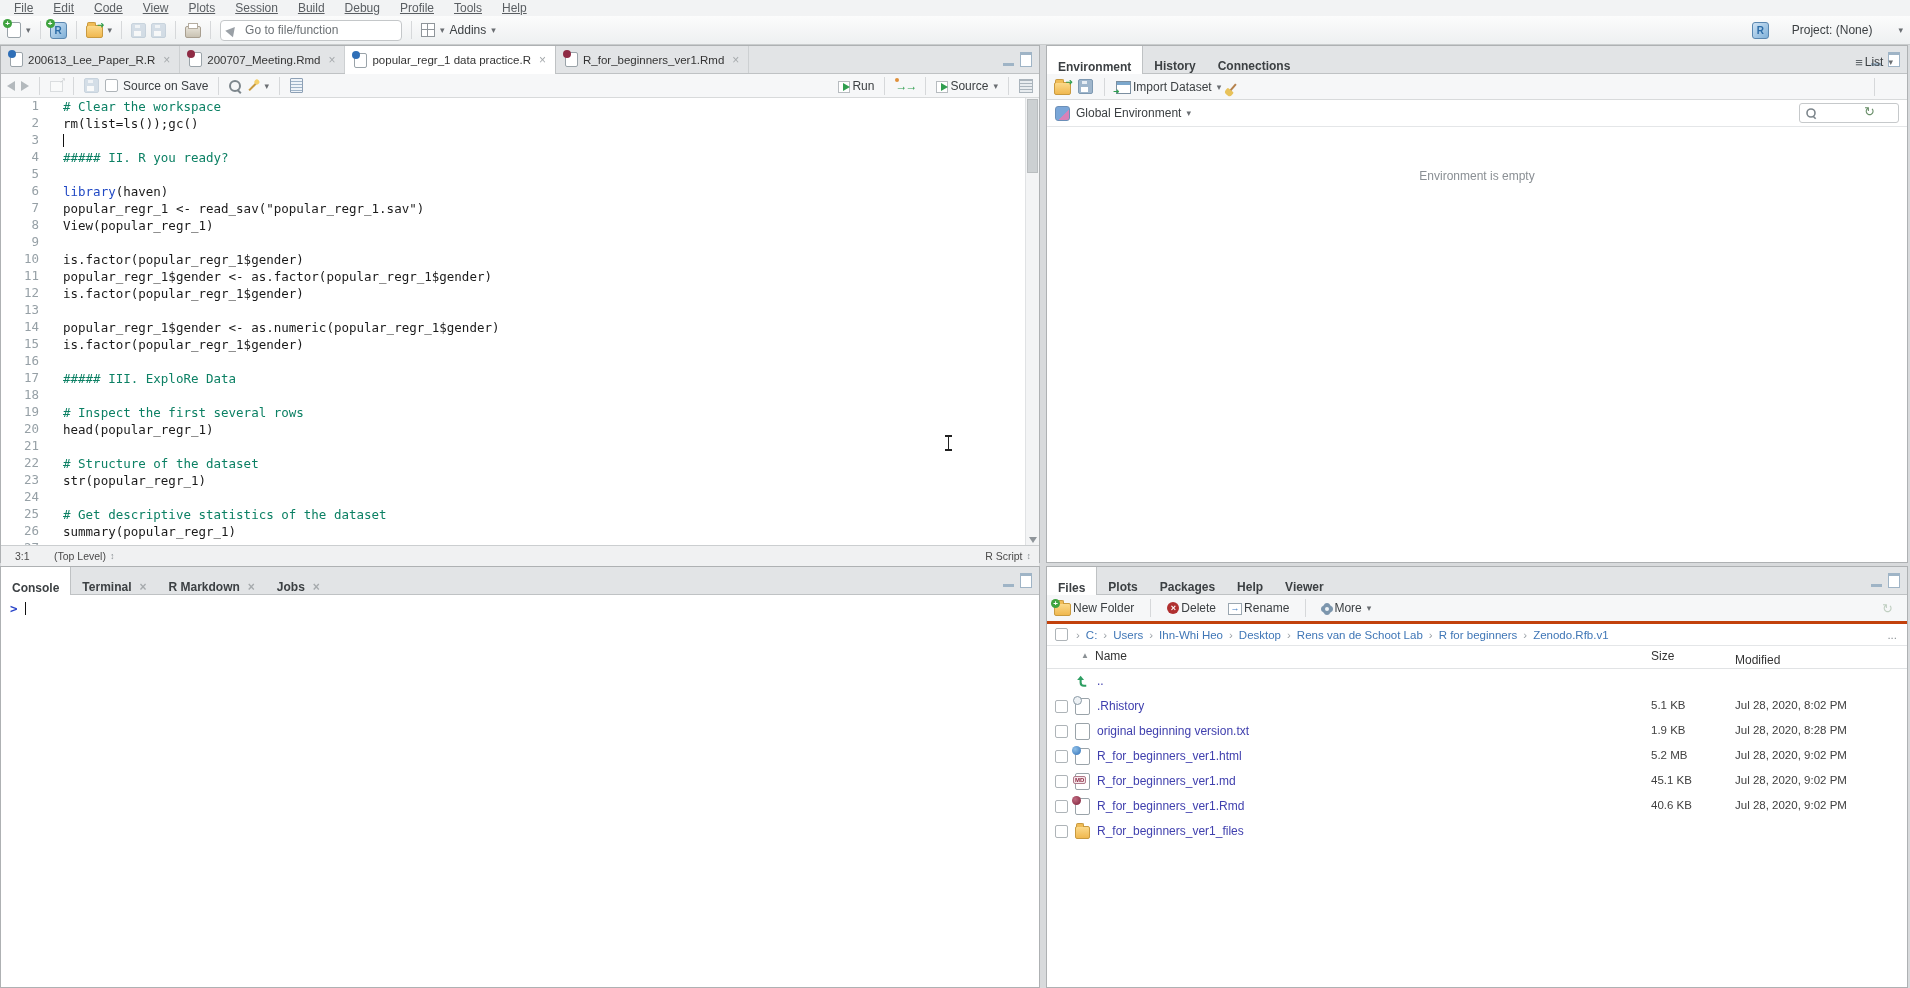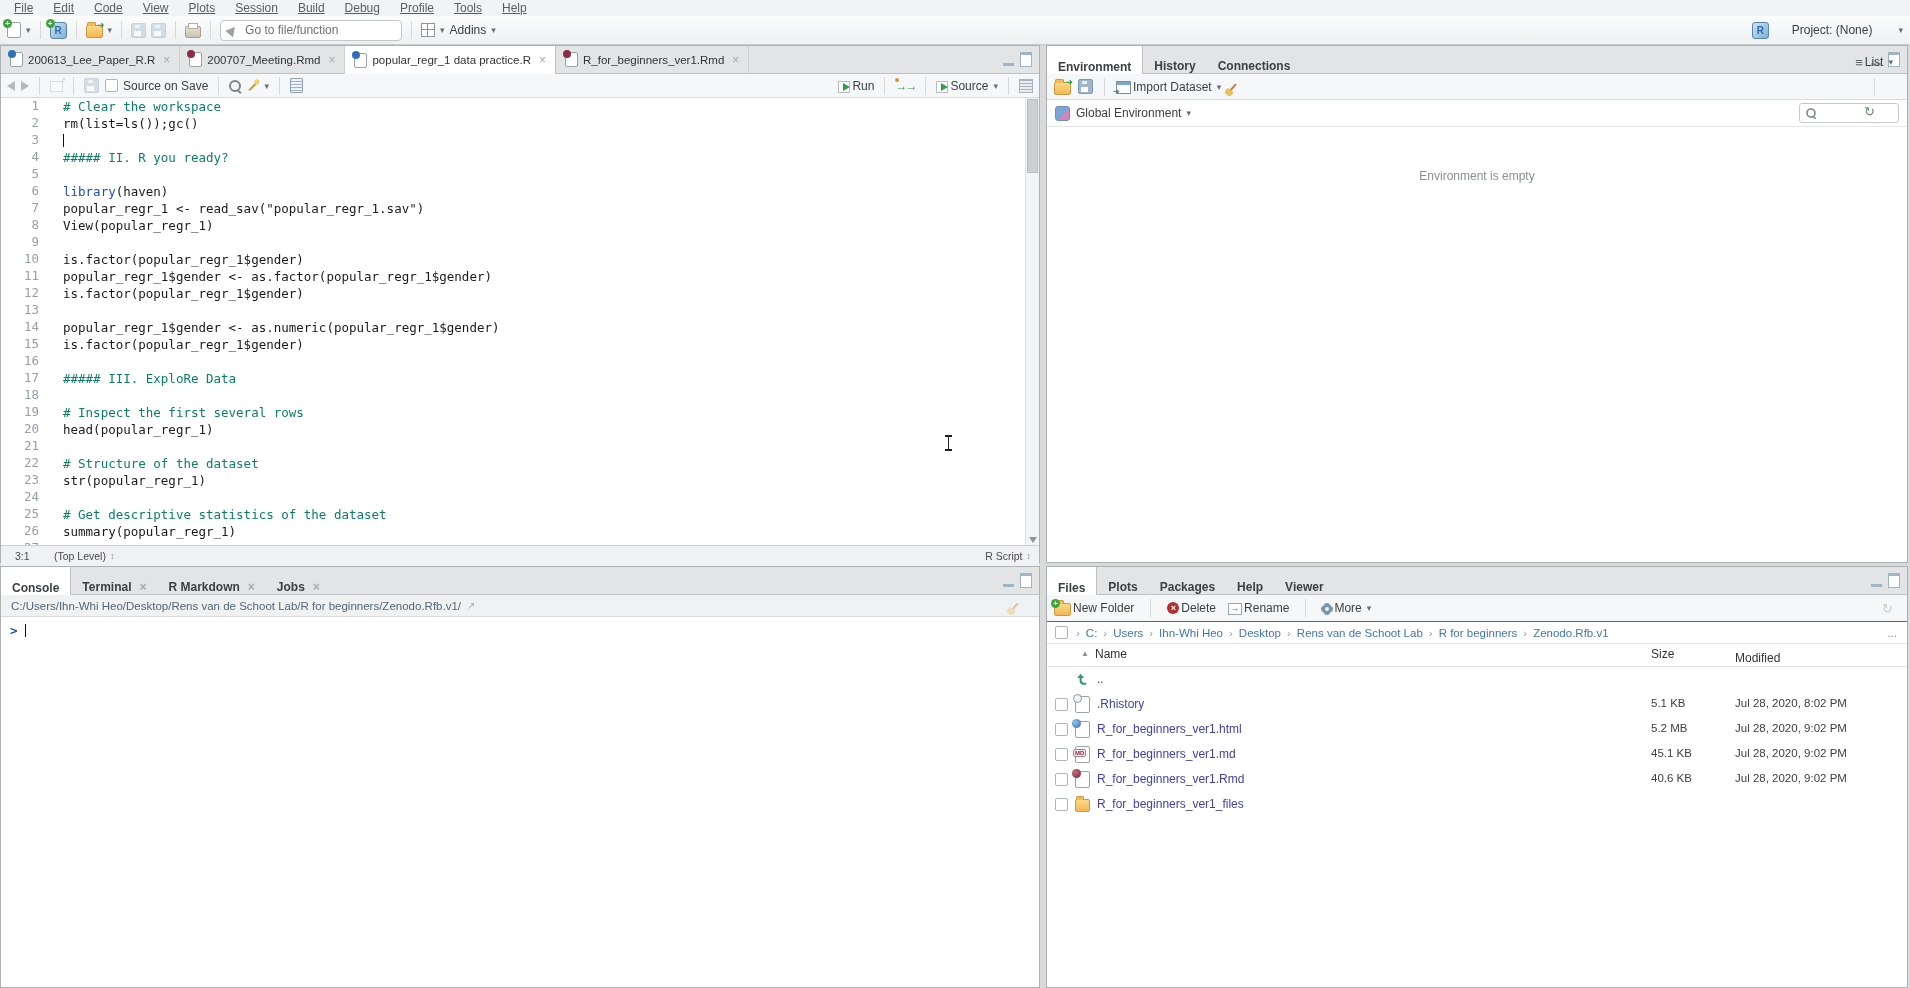--- a/index.html
+++ b/index.html
@@ -145,21 +145,21 @@
   
   .env-toolbar{height:25px;background:#f6f7f8;border-bottom:1px solid #d8dadb;display:flex;
                align-items:center;padding:0 7px;gap:7px;font-size:12px;color:#3c4043;}
   .scope-row{height:26px;border-bottom:1px solid #e4e6e8;display:flex;align-items:center;
              padding:0 8px;font-size:12px;color:#3c4043;gap:6px;}
   .i-genv{width:13px;height:13px;background:linear-gradient(135deg,#7aa6d8 60%,#d881b8 60%);border-radius:3px;border:1px solid #6b8fb8;}
   .envsearch{margin-left:auto;display:flex;align-items:center;background:#fff;border:1px solid #c6c9cb;
              border-radius:3px;width:88px;height:18px;padding:0 5px;gap:4px;}
   .env-empty{margin-top:42px;text-align:center;color:#8a8f94;font-size:12px;}
   
-  .files-toolbar{height:26px;background:#f6f7f8;border-bottom:1px solid #c2410c;display:flex;
+  .files-toolbar{height:26px;background:#f6f7f8;border-bottom:3px solid #c2410c;display:flex;
                  align-items:center;padding:0 7px;gap:12px;font-size:12px;color:#3c4043;}
   .crumbrow{height:21px;border-bottom:1px solid #e4e6e8;display:flex;align-items:center;
             padding:0 8px;font-size:11.5px;gap:2px;position:relative;}
   .crumb{color:var(--linkblue);cursor:pointer;}
   .crumb::before{content:"›";color:#9aa0a6;margin:0 6px;}
   .crumb-ov{position:absolute;right:10px;color:#8a9094;}
   .fheader{height:22px;border-bottom:1px solid #e1e3e5;position:relative;font-size:12px;color:#333;}
   .fheader .sort{position:absolute;left:34px;top:5px;font-size:8px;color:#8a9094;}
   .h-name{position:absolute;left:48px;top:3px;}
   .h-size{position:absolute;left:604px;top:3px;}
@@ -382,27 +382,20 @@
         </div>
         <div class="ptab">
           <span>Jobs</span>
           <span class="tabx">×</span>
         </div>
         <span class="winbtns">
           <span class="wmin"></span>
           <span class="wmax"></span>
         </span>
       </div>
-    <div class="conpath">
-      <span>C:/Users/Ihn-Whi Heo/Desktop/Rens van de Schoot Lab/R for beginners/Zenodo.Rfb.v1/</span>
-      <span class="ic i-shortcut"></span>
-      <span class="winbtns">
-          <span class="ic i-broom disabled"></span>
-        </span>
-    </div>
     <div class="conbody">
       <span class="prompt">&gt;</span><span class="caret"></span>
     </div>
   </div>
 
   <div class="pane" id="env-pane">
     <div class="tabstrip">
         <div class="ptab active">
           <span>Environment</span>
         </div>
@@ -525,20 +518,27 @@
         </div>
         <div class="frow">
           <span class="cb"></span>
           <span class="fic fic-rhistory"></span>
           <span class="fname">.Rhistory</span>
           <span class="fsize">5.1 KB</span>
           <span class="fmod">Jul 28, 2020, 8:02 PM</span>
         </div>
         <div class="frow">
           <span class="cb"></span>
+          <span class="fic fic-file"></span>
+          <span class="fname">original beginning version.txt</span>
+          <span class="fsize">1.9 KB</span>
+          <span class="fmod">Jul 28, 2020, 8:28 PM</span>
+        </div>
+        <div class="frow">
+          <span class="cb"></span>
           <span class="fic fic-html"></span>
           <span class="fname">R_for_beginners_ver1.html</span>
           <span class="fsize">5.2 MB</span>
           <span class="fmod">Jul 28, 2020, 9:02 PM</span>
         </div>
         <div class="frow">
           <span class="cb"></span>
           <span class="fic fic-md"></span>
           <span class="fname">R_for_beginners_ver1.md</span>
           <span class="fsize">45.1 KB</span>

